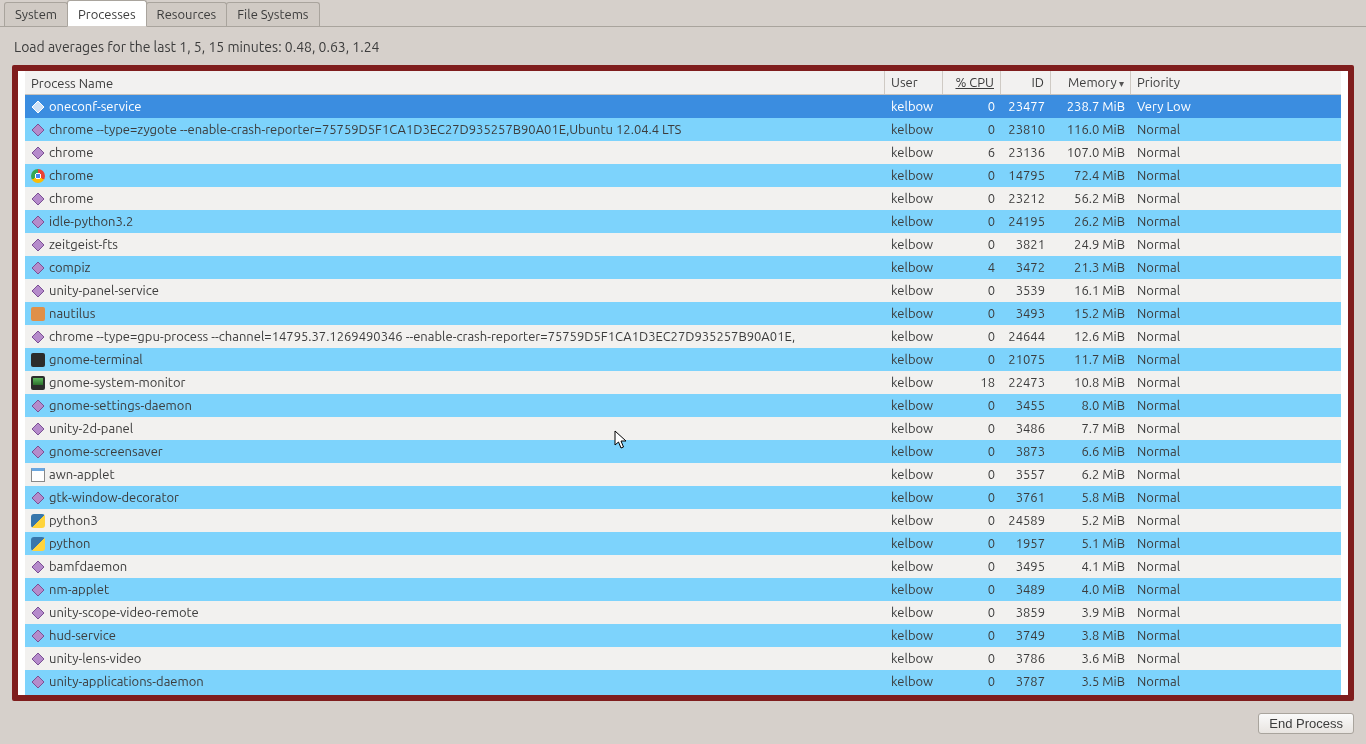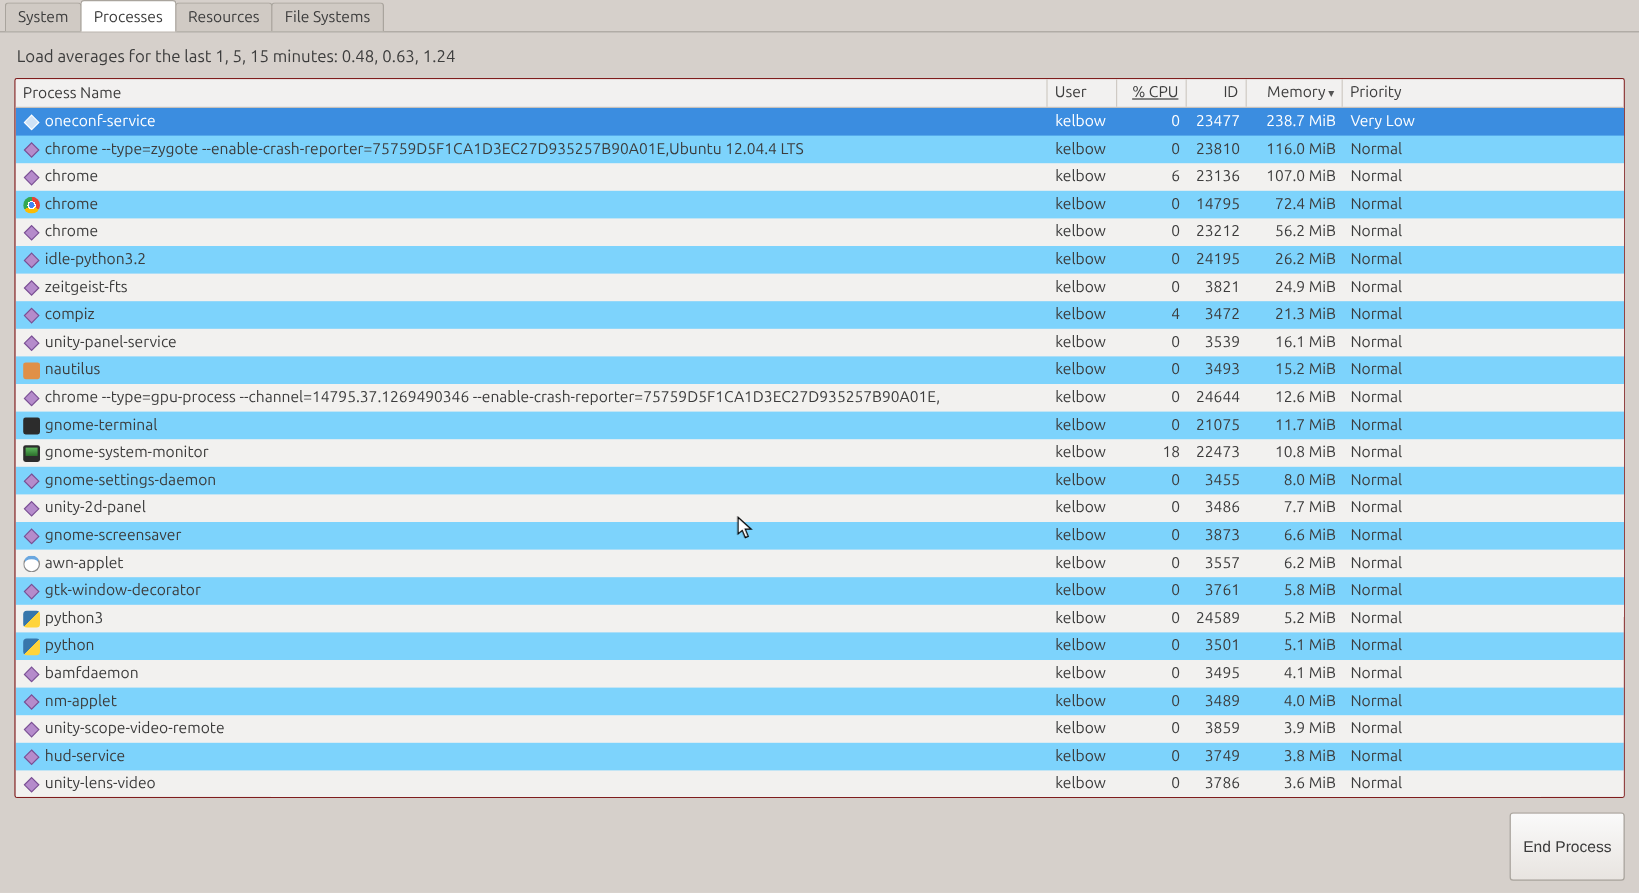--- a/index.html
+++ b/index.html
@@ -4,21 +4,21 @@
 <style>
   * { box-sizing: border-box; margin: 0; padding: 0; }
   html, body {
     width: 1366px; height: 744px;
     font-family: "Ubuntu", "Liberation Sans", Arial, sans-serif;
     font-size: 13px;
     background: #d6d0cb;
     color: #3c3c3c;
     overflow: hidden;
   }
-  .window { width: 100%; height: 100%; display: flex; flex-direction: column; border-radius: 27px; }
+  .window { width: 100%; height: 100%; display: flex; flex-direction: column; }
   .tabbar {
     display: flex;
     padding: 0 4px;
     border-bottom: 1px solid #a9a49d;
     background: #d6d0cb;
     position: relative;
   }
   .tab {
     padding: 4px 10px 5px;
     background: #d0cac4;
@@ -43,25 +43,26 @@
   }
   .loadavg {
     padding: 12px 14px 10px;
     font-size: 14px;
     color: #3c3c3c;
   }
   .tablewrap {
     flex: 1;
     margin: 0 12px 6px;
     background: #fff;
-    border: 1px solid #7f1d1d;
+    border: 6px solid #7f1d1d;
     border-radius: 2px;
     overflow: hidden;
     display: flex;
     flex-direction: column;
+    align-items: center;
   }
   .thead {
     display: flex;
     border-bottom: 1px solid #c7c2bc;
     background: #f2f1f0;
     height: 24px;
     font-size: 13px;
   }
   .th {
     padding: 4px 6px;
@@ -133,21 +134,21 @@
   }
   .bottombar {
     display: flex;
     justify-content: flex-end;
     padding: 6px 12px 10px;
   }
   .btn {
     background: linear-gradient(#fafafa,#e8e4e0);
     border: 1px solid #a9a49d;
     border-radius: 3px;
-    padding: 20px 10px;
+    padding: 2px 10px;
     font-size: 13px;
     color: #3c3c3c;
     cursor: default;
     margin-left: 32px;
   }
   .cursor-arrow {
     position: absolute;
     width: 16px; height: 22px;
     pointer-events: none;
     z-index: 100;
@@ -435,21 +436,21 @@
           <div class="cell col-mem">5.2 MiB</div>
           <div class="cell col-pri">Normal</div>
         </div>
         <div class="row odd">
           <div class="cell col-name">
             <span class="icon python"></span>
             <span>python</span>
           </div>
           <div class="cell col-user">kelbow</div>
           <div class="cell col-cpu">0</div>
-          <div class="cell col-id">3501</div>
+          <div class="cell col-id">1957</div>
           <div class="cell col-mem">5.1 MiB</div>
           <div class="cell col-pri">Normal</div>
         </div>
         <div class="row even">
           <div class="cell col-name">
             <span class="icon diamond">
               <svg width="14" height="14" viewBox="0 0 14 14">
                 <polygon points="7,1 13,7 7,13 1,7" fill="#b58bcb" stroke="#7a4f94" stroke-width="1"></polygon>
               </svg>
             </span>

